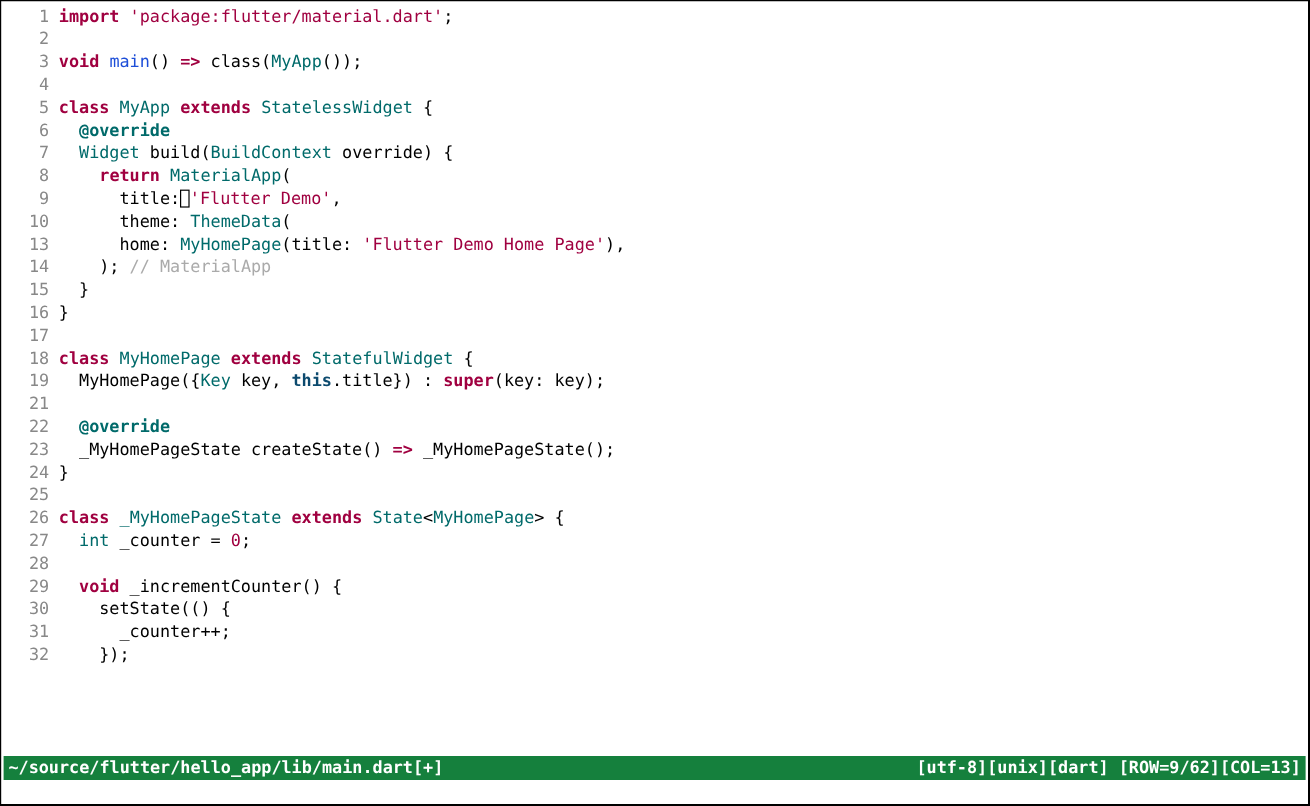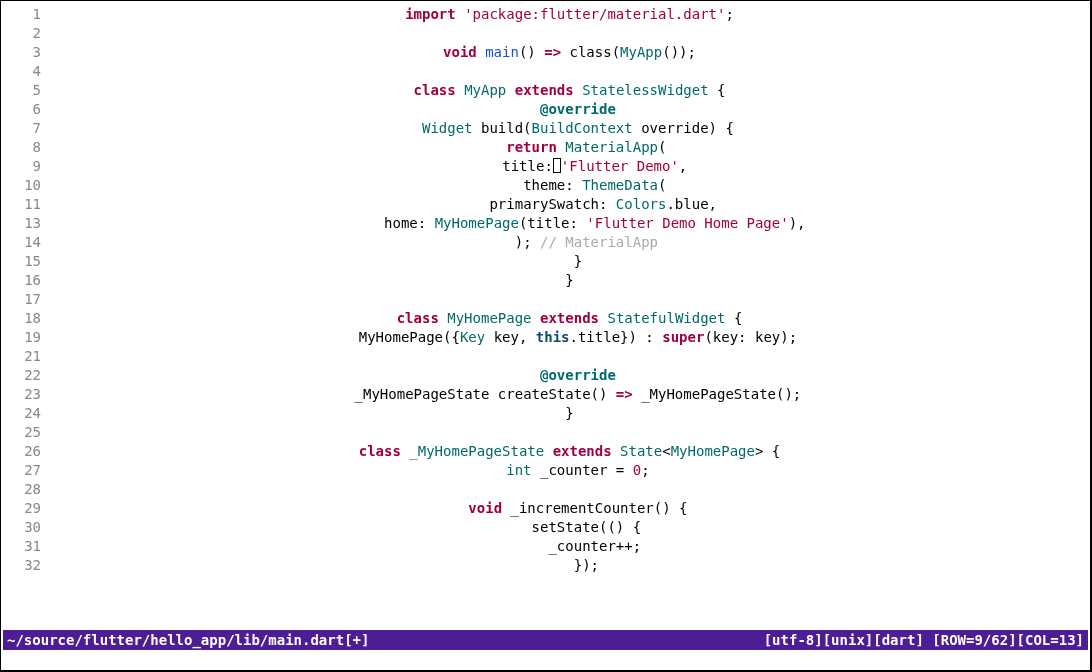--- a/index.html
+++ b/index.html
@@ -31,21 +31,21 @@
   height: 19px;
 }
 .gutter {
   width: 48px;
   text-align: right;
   padding-right: 8px;
   color: #888;
   user-select: none;
   flex-shrink: 0;
 }
-.code { flex: 1; text-align: center; }
+.code { flex: 1; }
 .kw  { color: #a00040; font-weight: bold; } 
 .typ { color: #006a6a; font-weight: normal; } 
 .ann { color: #006a6a; font-weight: bold; } 
 .str { color: #a00040; } 
 .num { color: #a00040; } 
 .op  { color: #000; }
 .id  { color: #1d4ed8; }
 .cmt { color: #aaa; }
 .thiskw { color: #0c4a6e; font-weight: bold; }
 .cursor-box {
@@ -55,21 +55,21 @@
   border: 1px solid #000;
   vertical-align: text-bottom;
   margin-bottom: 1px;
 }
 .statusbar {
   position: absolute;
   left: 2px;
   right: 2px;
   bottom: 20px;
   height: 20px;
-  background: #4c1d95;
+  background: #15803d;
   color: #ffffff;
   font-weight: bold;
   display: flex;
   justify-content: space-between;
   align-items: center;
   padding: 0 4px;
   font-size: 14px;
 }
 .statusbar .left, .statusbar .right { white-space: pre; }
 </style>
@@ -81,21 +81,20 @@
       <div class="line"><span class="gutter">1</span><span class="code"><span class="kw">import</span><span class="op"> </span><span class="str">'package:flutter/material.dart'</span><span class="op">;</span></span></div>
       <div class="line"><span class="gutter">2</span><span class="code"></span></div>
       <div class="line"><span class="gutter">3</span><span class="code"><span class="kw">void</span><span class="op"> </span><span class="id">main</span><span class="op">() </span><span class="kw">=&gt;</span><span class="op"> class(</span><span class="typ">MyApp</span><span class="op">());</span></span></div>
       <div class="line"><span class="gutter">4</span><span class="code"></span></div>
       <div class="line"><span class="gutter">5</span><span class="code"><span class="kw">class</span><span class="op"> </span><span class="typ">MyApp</span><span class="op"> </span><span class="kw">extends</span><span class="op"> </span><span class="typ">StatelessWidget</span><span class="op"> {</span></span></div>
       <div class="line"><span class="gutter">6</span><span class="code"><span class="op">  </span><span class="ann">@override</span></span></div>
       <div class="line"><span class="gutter">7</span><span class="code"><span class="op">  </span><span class="typ">Widget</span><span class="op"> build(</span><span class="typ">BuildContext</span><span class="op"> override) {</span></span></div>
       <div class="line"><span class="gutter">8</span><span class="code"><span class="op">    </span><span class="kw">return</span><span class="op"> </span><span class="typ">MaterialApp</span><span class="op">(</span></span></div>
       <div class="line"><span class="gutter">9</span><span class="code"><span class="op">      title:</span><span class="cursor-box"></span><span class="str">'Flutter Demo'</span><span class="op">,</span></span></div>
       <div class="line"><span class="gutter">10</span><span class="code"><span class="op">      theme: </span><span class="typ">ThemeData</span><span class="op">(</span></span></div>
-      <div class="line"><span class="gutter">11</span><span class="code"><span class="op">        primarySwatch: </span><span class="typ">Colors</span><span class="op">.blue,</span></span></div>
       <div class="line"><span class="gutter">13</span><span class="code"><span class="op">      home: </span><span class="typ">MyHomePage</span><span class="op">(title: </span><span class="str">'Flutter Demo Home Page'</span><span class="op">),</span></span></div>
       <div class="line"><span class="gutter">14</span><span class="code"><span class="op">    ); </span><span class="cmt">// MaterialApp</span></span></div>
       <div class="line"><span class="gutter">15</span><span class="code"><span class="op">  }</span></span></div>
       <div class="line"><span class="gutter">16</span><span class="code"><span class="op">}</span></span></div>
       <div class="line"><span class="gutter">17</span><span class="code"></span></div>
       <div class="line"><span class="gutter">18</span><span class="code"><span class="kw">class</span><span class="op"> </span><span class="typ">MyHomePage</span><span class="op"> </span><span class="kw">extends</span><span class="op"> </span><span class="typ">StatefulWidget</span><span class="op"> {</span></span></div>
       <div class="line"><span class="gutter">19</span><span class="code"><span class="op">  MyHomePage({</span><span class="typ">Key</span><span class="op"> key, </span><span class="thiskw">this</span><span class="op">.title}) : </span><span class="kw">super</span><span class="op">(key: key);</span></span></div>
       <div class="line"><span class="gutter">21</span><span class="code"></span></div>
       <div class="line"><span class="gutter">22</span><span class="code"><span class="op">  </span><span class="ann">@override</span></span></div>
       <div class="line"><span class="gutter">23</span><span class="code"><span class="op">  _MyHomePageState createState() </span><span class="kw">=&gt;</span><span class="op"> _MyHomePageState();</span></span></div>

